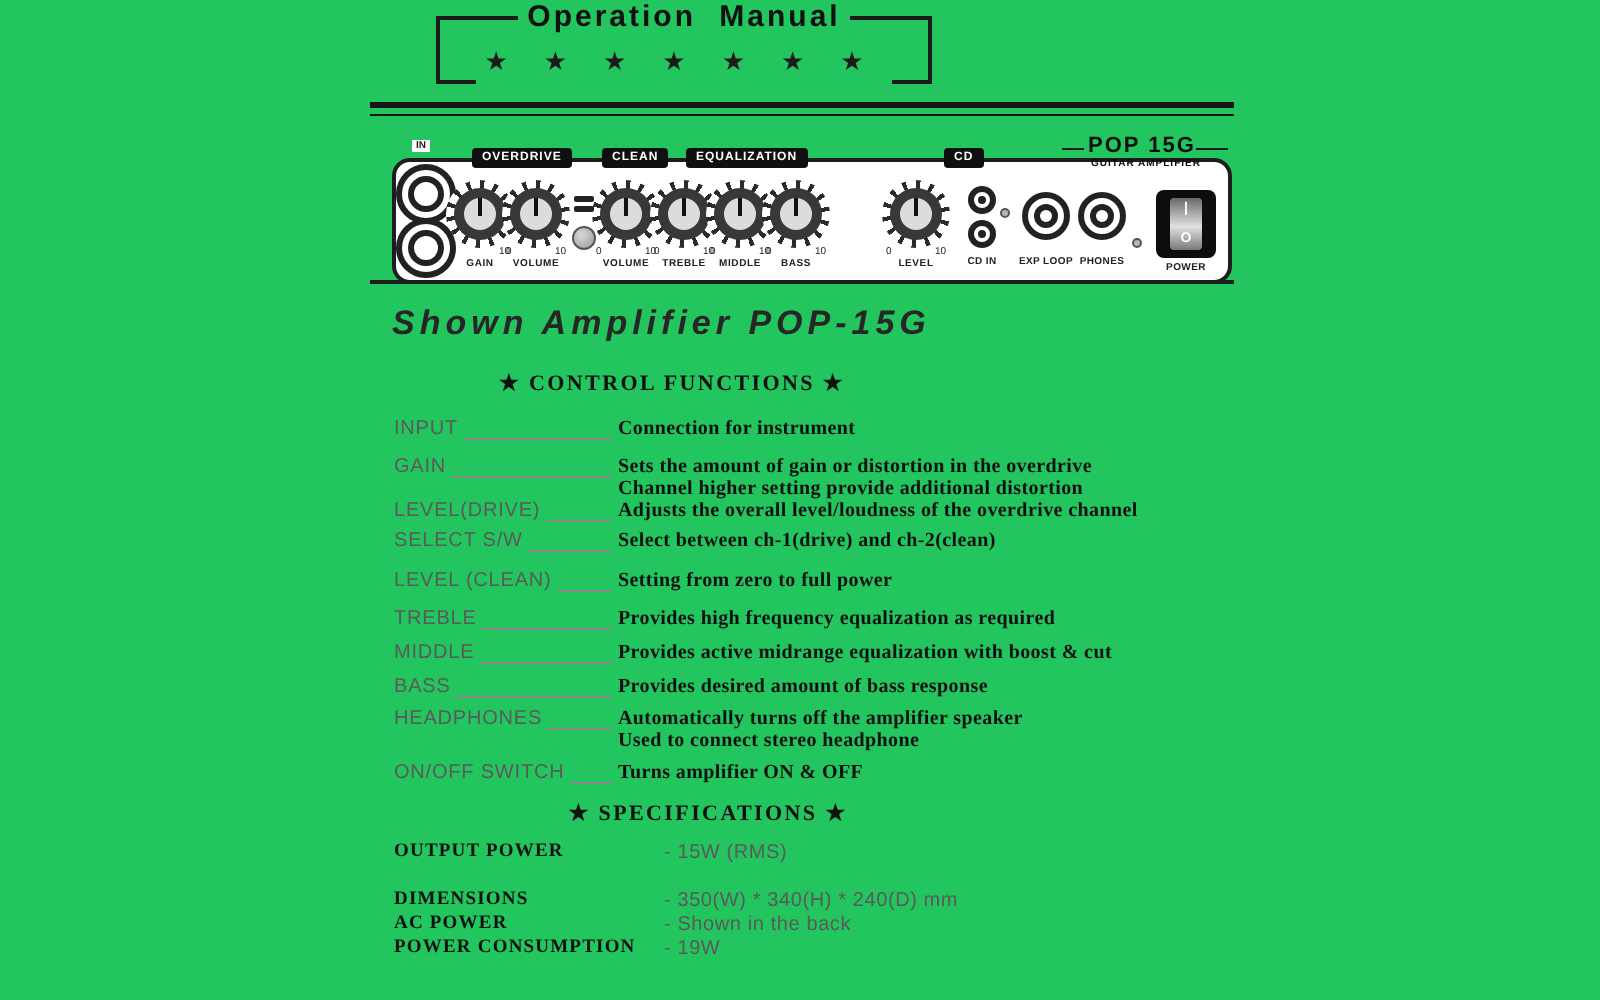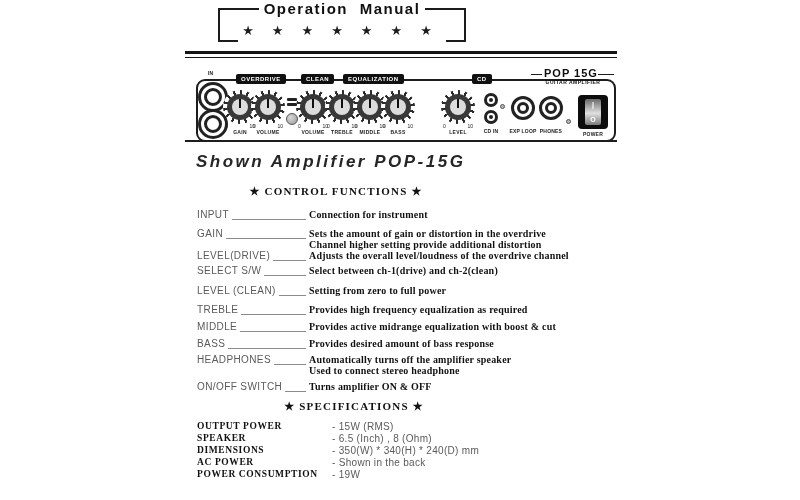--- a/index.html
+++ b/index.html
@@ -1,17 +1,17 @@
 <!DOCTYPE html>
 <html><head>
 <meta charset="utf-8">
 <style>
   * { margin:0; padding:0; box-sizing:border-box; }
   body { background:#e8e8e8; font-family:"Liberation Sans", sans-serif; }
-  #page { position:relative; width:800px; height:500px; background:#ffffff; overflow:hidden;
+  #page { position:relative; width:800px; height:500px; background:#22c55e; overflow:hidden;
           margin:0 auto; color:#1b1b1b;text-decoration:underline; }
 
   
   #op-row { position:absolute; left:218px; top:0; width:248px; height:17px; display:flex; align-items:center; }
   .hline { flex:1; border-top:2px solid #1b1b1b; margin-top:1px; }
   #op-title { font-size:15px; font-weight:bold; letter-spacing:1.5px; word-spacing:6px;
               padding:0 5px; white-space:nowrap; color:#101010; }
   .vline { position:absolute; top:8px; height:34px; border-left:2px solid #1b1b1b; width:0; }
   #op-left-v { left:218px; } #op-right-v { left:464px; }
   .stub { position:absolute; top:40px; width:20px; border-top:2px solid #1b1b1b; height:0; }
@@ -352,24 +352,20 @@
         <div></div>
       </div>
   </div>
 
   <div class="sec-heading" id="spec-heading">★ SPECIFICATIONS ★</div>
 
   <div class="srow" style="top:421px">
     <div class="slabel">OUTPUT POWER</div>
     <div class="svalue">- 15W (RMS)</div>
   </div>
-  <div class="srow" style="top:433px">
-    <div class="slabel">SPEAKER</div>
-    <div class="svalue">- 6.5 (Inch) , 8 (Ohm)</div>
-  </div>
   <div class="srow" style="top:445px">
     <div class="slabel">DIMENSIONS</div>
     <div class="svalue">- 350(W) * 340(H) * 240(D) mm</div>
   </div>
   <div class="srow" style="top:457px">
     <div class="slabel">AC POWER</div>
     <div class="svalue">- Shown in the back</div>
   </div>
   <div class="srow" style="top:469px">
     <div class="slabel">POWER CONSUMPTION</div>

